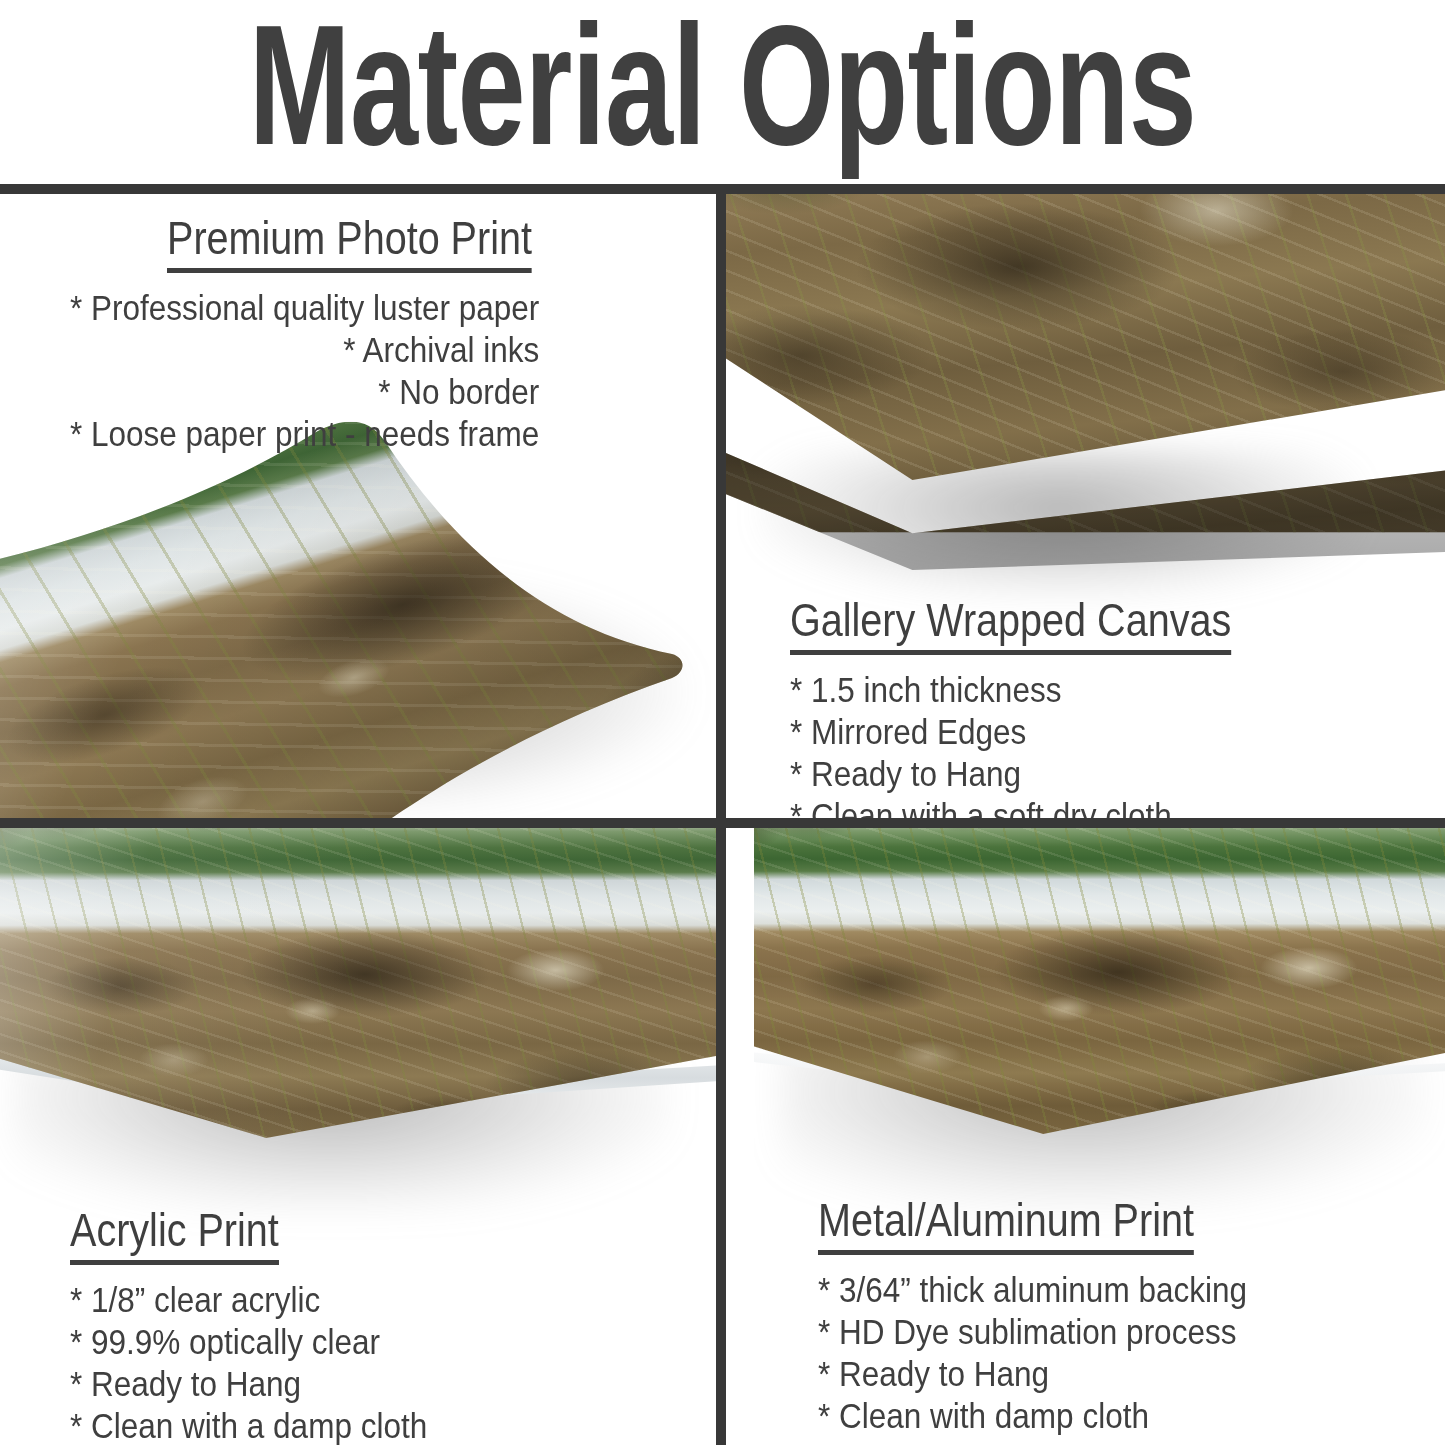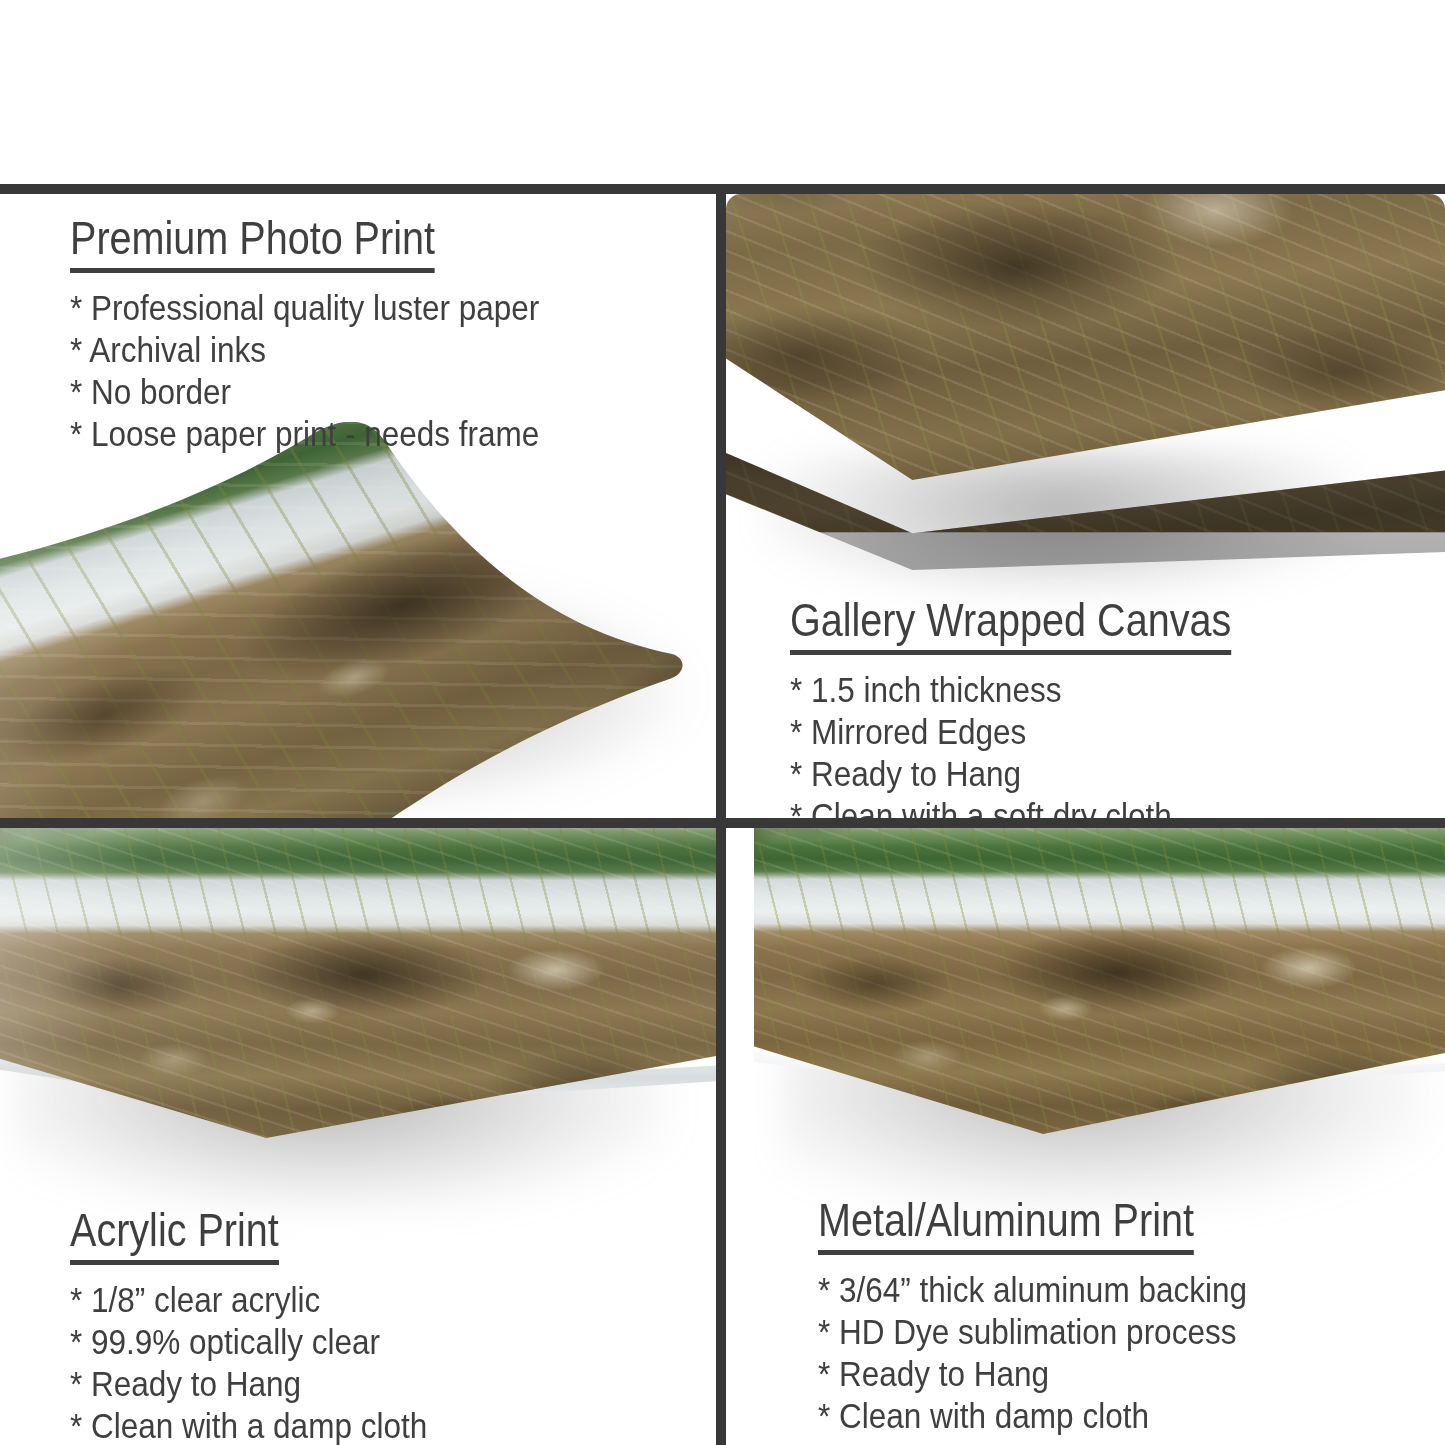--- a/index.html
+++ b/index.html
@@ -40,21 +40,21 @@
     background:#383838;
   }
   .div-v{
     position:absolute; left:716px; top:184px; width:10px; height:1261px;
     background:#383838;
   }
 
   
   .quad{ position:absolute; overflow:hidden; background:#fff; }
   #q-tl{ left:0;   top:194px; width:716px;  height:624px; }
-  #q-tr{ left:726px;top:194px; width:719px;  height:624px;border-radius:15px; }
+  #q-tr{ left:726px;top:194px; width:719px;  height:624px; }
   #q-bl{ left:0;   top:828px; width:716px;  height:617px; }
   #q-br{ left:726px;top:828px; width:719px;  height:617px;margin-left:28px; }
 
   
   .txt{ position:absolute; }
   .heading{
     font-family:"Liberation Sans Narrow","Liberation Sans", sans-serif;
     font-weight:normal;
     font-size:46px;
     line-height:52px;
@@ -71,21 +71,21 @@
     font-family:"Liberation Sans Narrow","Liberation Sans", sans-serif;
     font-size:35px;
     line-height:42px;
     color:#3f3f3f;
     white-space:nowrap;
     transform:scaleX(0.90);
     transform-origin:0 0;
   }
   .bullets div{ white-space:nowrap; }
 
-  #t-tl{ left:70px;  top:18px; }
+  #t-tl{ left:70px;  top:18px;text-align:right; }
   #t-tr{ left:64px;  top:400px; }
   #t-bl{ left:70px;  top:376px; }
   #t-br{ left:64px;  top:366px; }
 
   
   
   .photo{
     position:absolute; inset:0;
     background:
       
@@ -259,20 +259,23 @@
     -webkit-clip-path: polygon(0% 16%, 40% 50%, 100% 26%, 100% 34%, 40% 60%, 0% 26%);
     clip-path: polygon(0% 16%, 40% 50%, 100% 26%, 100% 34%, 40% 60%, 0% 26%);
     background:linear-gradient(180deg,#ffffff 0%,#e9ecee 60%,#cfd4d7 100%);
   }
 </style>
 </head>
 <body>
 
 <div id="page">
 
+  <div class="title-bar">
+    <div class="title-text">Material Options</div>
+  </div>
 
   <div class="div-h"></div>
   <div class="div-h2"></div>
   <div class="div-v"></div>
 
   <div class="quad" id="q-tl">
 
     <div id="curl-wrap">
       <div id="curl-shadow"></div>
       <div id="curl">

